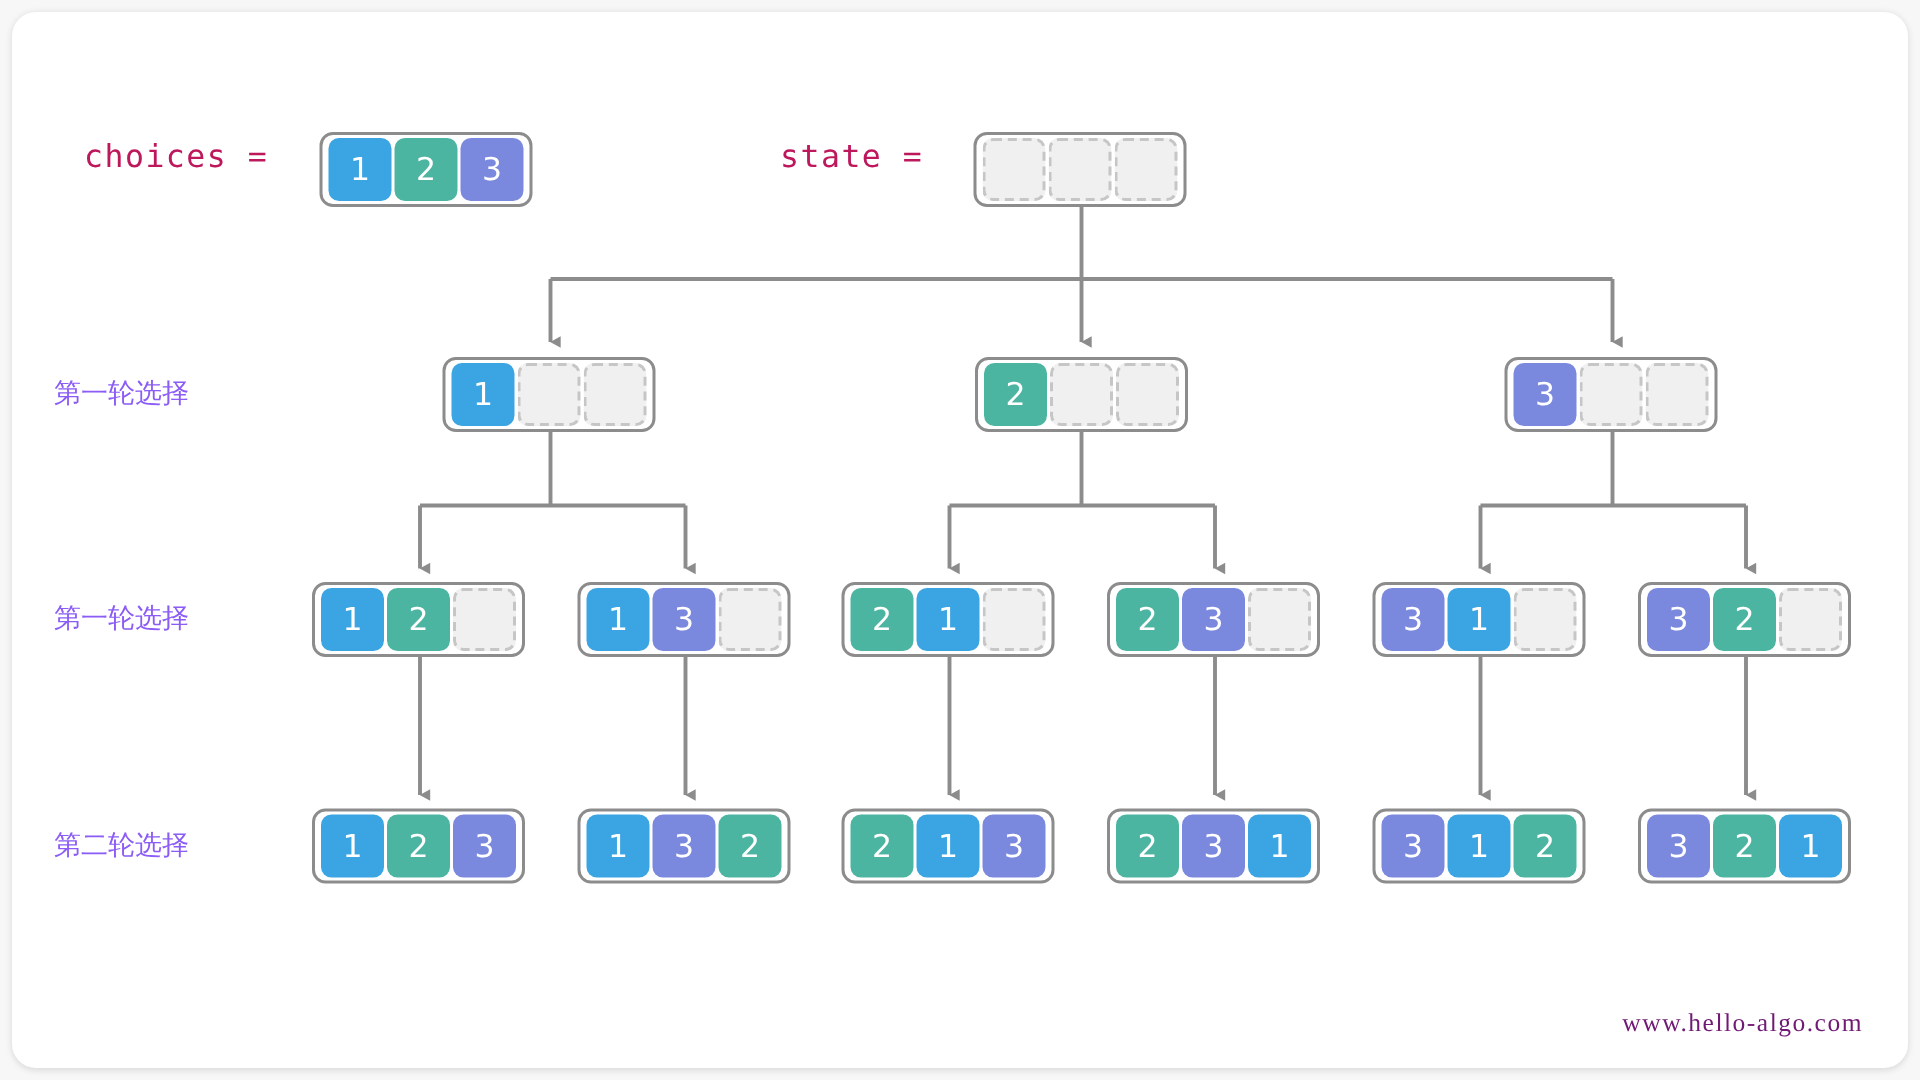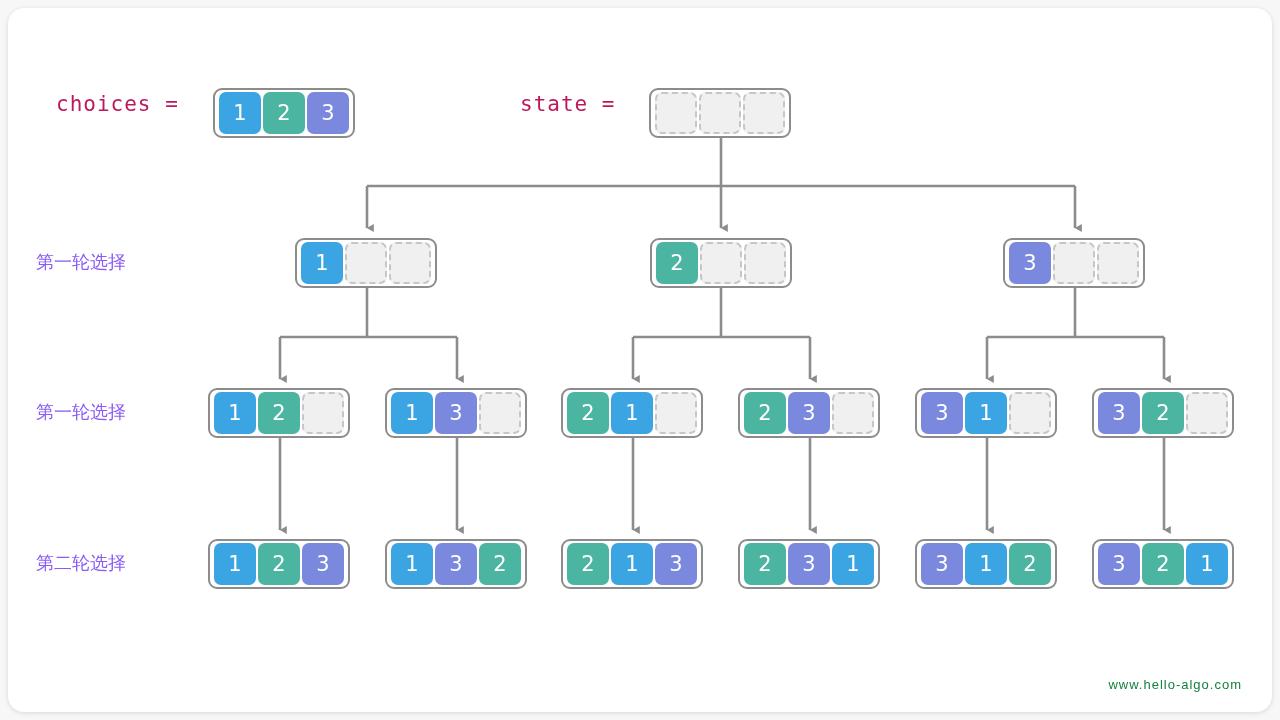--- a/index.html
+++ b/index.html
@@ -44,23 +44,23 @@
     position: absolute;
     font-family: "DejaVu Sans", "Liberation Sans", sans-serif;
     font-size: 18px;
     color: #8b5cf6;
     white-space: nowrap;
   }
   .watermark {
     position: absolute;
     right: 38px;
     bottom: 28px;
-    font-family: Liberation Sans, sans-serif;
-    font-size: 13px;
-    color: #15803d;
+    font-family: Liberation Serif, serif;
+    font-size: 17px;
+    color: #701a75;
     letter-spacing: 1px;
   }
 
   
   .node {
     position: absolute;
     display: flex;
     align-items: center;
     box-sizing: border-box;
     border: 2px solid #8c8c8c;

